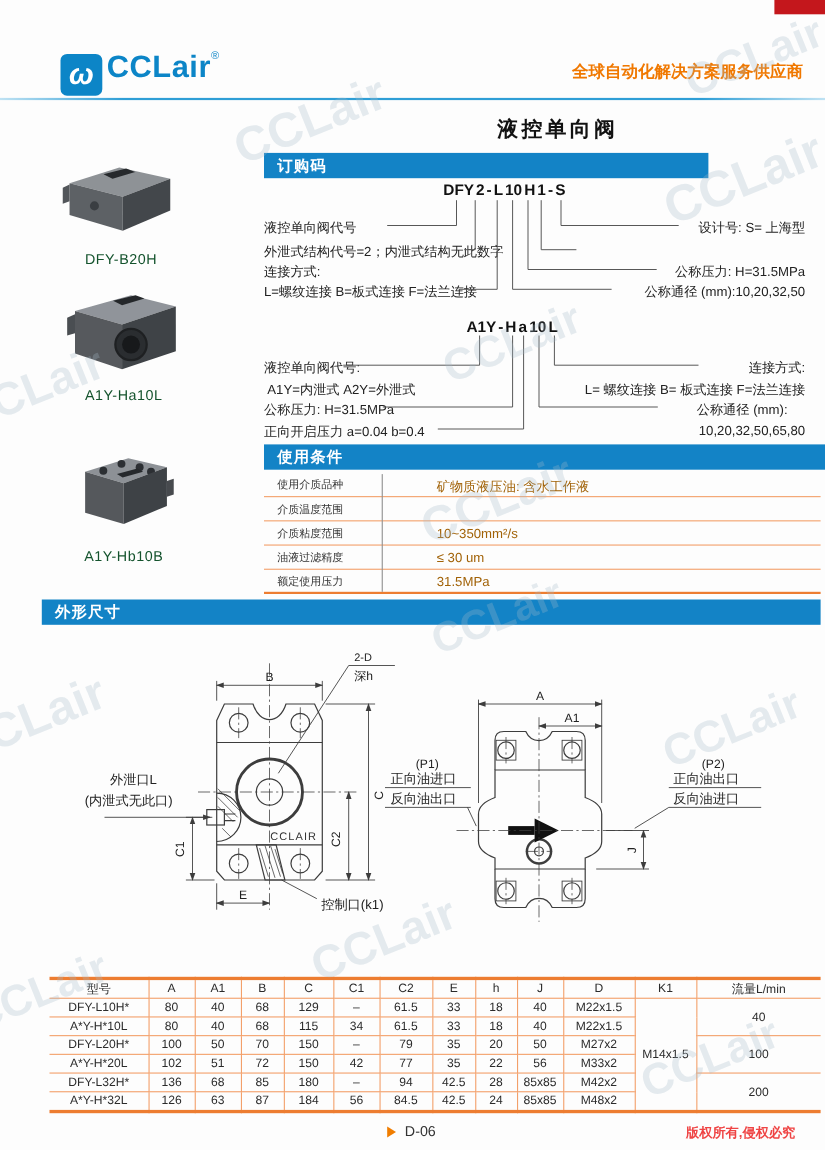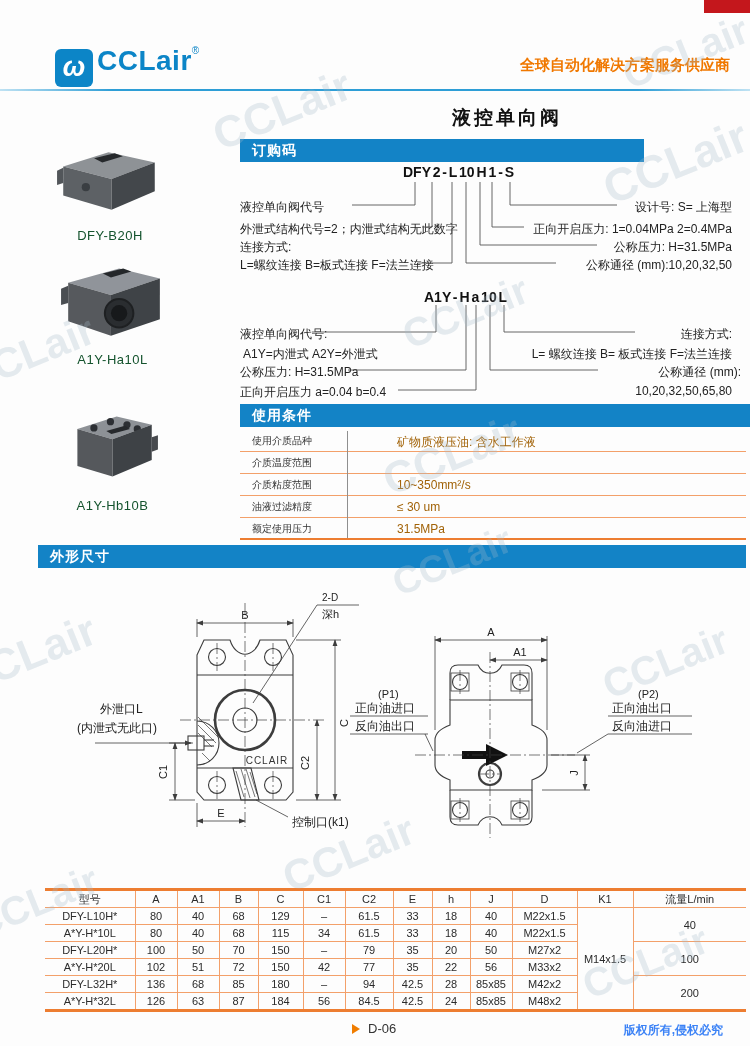--- a/index.html
+++ b/index.html
@@ -32,21 +32,21 @@
   
   table.spec{border-collapse:collapse;table-layout:fixed;width:701px;
              border-top:3px solid #ed7d31;border-bottom:3px solid #ed7d31;font-size:11px;}
   table.spec th,table.spec td{border:1px solid #f3a06a;text-align:center;padding:0;height:16px;
              font-weight:400;color:#2b2b2b;white-space:nowrap;overflow:hidden;}
   table.spec .nl{border-left:none;} table.spec .nr{border-right:none;}
   
   svg text{font-family:"Liberation Sans","DejaVu Sans",sans-serif;}
   .wm{position:absolute;font-weight:bold;color:rgba(165,185,200,0.28);pointer-events:none;
       white-space:nowrap;z-index:5;}
-  .footer-copy{font-size:12px;font-weight:bold;color:#3b82f6;}
+  .footer-copy{font-size:12px;font-weight:bold;color:#ef4444;}
   .tri{width:0;height:0;border-left:8px solid #f07d00;border-top:5px solid transparent;border-bottom:5px solid transparent;}
 </style>
 </head>
 <body>
 
 <div class="page">
 
   <div class="wm" style="left:210px;top:85px;font-size:44px;transform:rotate(-22deg);">CCLair</div>
   <div class="wm" style="left:620px;top:30px;font-size:40px;transform:rotate(-22deg);">CCLair</div>
   <div class="wm" style="left:600px;top:135px;font-size:46px;transform:rotate(-22deg);">CCLair</div>
@@ -113,32 +113,31 @@
     </svg>
   </div>
   <div class="abs cap" style="left:45px;top:498px;width:135px;">A1Y-Hb10B</div>
 
   <div class="abs code" style="left:403px;top:164px;">DFY 2 - L 10 H 1 - S</div>
   <div class="abs lbl" style="left:240px;top:199px;">液控单向阀代号</div>
   <div class="abs lbl" style="left:240px;top:221px;">外泄式结构代号=2；内泄式结构无此数字</div>
   <div class="abs lbl" style="left:240px;top:239px;">连接方式:</div>
   <div class="abs lbl" style="left:240px;top:257px;">L=螺纹连接  B=板式连接  F=法兰连接</div>
   <div class="abs lbl rlabels" style="left:240px;top:199px;">设计号: S= 上海型</div>
-  <div class="abs lbl rlabels" style="left:240px;top:221px;">正向开启压力: 1=0.04MPa 2=0.4MPa</div>
   <div class="abs lbl rlabels" style="left:240px;top:239px;">公称压力: H=31.5MPa</div>
   <div class="abs lbl rlabels" style="left:240px;top:257px;">公称通径 (mm):10,20,32,50</div>
 
   <div class="abs code" style="left:424px;top:289px;">A1Y - H a 10 L</div>
   <div class="abs lbl" style="left:240px;top:326px;">液控单向阀代号:</div>
   <div class="abs lbl" style="left:243px;top:346px;">A1Y=内泄式  A2Y=外泄式</div>
   <div class="abs lbl" style="left:240px;top:364px;">公称压力: H=31.5MPa</div>
   <div class="abs lbl" style="left:240px;top:384px;">正向开启压力  a=0.04 b=0.4</div>
   <div class="abs lbl rlabels" style="left:240px;top:326px;">连接方式:</div>
   <div class="abs lbl rlabels" style="left:240px;top:346px;">L= 螺纹连接 B= 板式连接  F=法兰连接</div>
-  <div class="abs lbl rlabels" style="left:249px;top:364px;">公称通径 (mm):</div>
+  <div class="abs lbl rlabels" style="left:224px;top:364px;">公称通径 (mm):</div>
   <div class="abs lbl rlabels" style="left:240px;top:384px;">10,20,32,50,65,80</div>
 
   <svg class="abs" style="left:230px;top:158px;" width="520" height="245">
     <g fill="none" stroke="#555" stroke-width="0.9">
       <path d="M185,24 V47 H122"></path>
         <path d="M202,24 V69 H192"></path>
         <path d="M222,24 V105 H188"></path>
       <path d="M236,24 V105 H326"></path>
         <path d="M250,24 V87 H367"></path>
         <path d="M262,24 V69 H294"></path>

